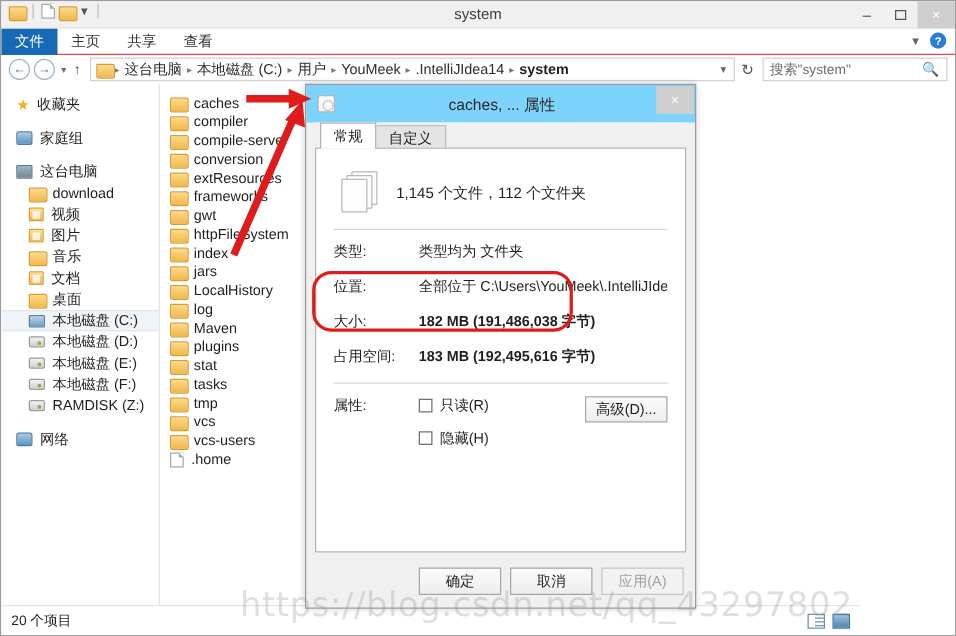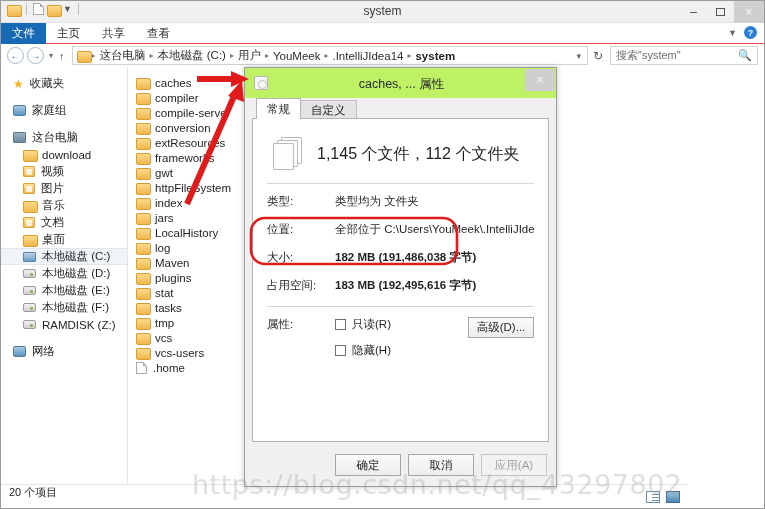--- a/index.html
+++ b/index.html
@@ -130,41 +130,41 @@
   .ic-drive:after { content:""; position:absolute; right:2px; top:3px; width:3px; height:3px; background:#7fb43f; border-radius:50%; }
   .ic-drivec { width: 13px; height: 10px; background: linear-gradient(#bcd4e8,#6e9ec4); border: 1px solid #5b83a5; border-radius: 1px; }
   .ic-net { width: 13px; height: 11px; background: linear-gradient(#a6cbe6,#5b95c4); border-radius: 2px; border: 1px solid #55799a; }
   .ic-media { width: 12px; height: 11px; background: linear-gradient(#ffdf9a,#eeb94f); border: 1px solid #d5a33c; border-radius: 1px; position: relative;}
   .ic-media:after { content:""; position:absolute; left:2px; top:2px; width:6px; height:6px; background:#ffffff; opacity:.75; }
 
   
   .statusbar {
     position: absolute; left: 0; bottom: 0; width: 687px; height: 24px;
     border-top: 1px solid #e4e4e4; background: #ffffff;
-    display: flex; padding: 0 8px;
+    display: flex; align-items: center; padding: 0 8px;
   }
   .statusbar .count { font-size: 11px; color: #1f1f1f; }
   .viewicons { margin-left: auto; display: flex; gap: 6px; align-items: center; }
   .vi { width: 14px; height: 12px; }
   .vi.details { background: #fff; border: 1px solid #6f8fa8; position: relative; }
   .vi.details:after {
     content:""; position:absolute; left:5px; top:2px; width:7px; height:1px;
     box-shadow: 0 0 0 0 #6f8fa8, 0 3px 0 0 #6f8fa8, 0 6px 0 0 #6f8fa8; background:#6f8fa8;
   }
   .vi.large { background: linear-gradient(#9cc4e0,#4e86b5); border: 1px solid #3f6f99; }
 
   
   .dialog {
     position: absolute; left: 243px; top: 66px; width: 313px; height: 420px;
     background: #f0f0f0; border: 1px solid #9b9b9b;
     box-shadow: 0 0 6px rgba(0,0,0,.22);
   }
   .dlg-title {
     height: 30px; position: relative; display: flex; align-items: center;
-    background: #bef264;
+    background: #7dd3fc;
   }
   .dlg-icon {
     width: 14px; height: 14px; margin-left: 9px; border: 1px solid #b4b4b4; border-radius: 2px;
     background: #f7f7f7; position: relative; flex: 0 0 auto;
   }
   .dlg-icon:after {
     content:""; position:absolute; left:3px; top:3px; width:7px; height:7px;
     border: 1px solid #c3c3c3; border-radius: 50%;
   }
   .dlg-title-text {
@@ -194,21 +194,21 @@
   }
   .dlg-head { display: flex; align-items: center; gap: 14px; height: 46px; }
   .stackicon { width: 30px; height: 34px; position: relative; flex: 0 0 auto; margin-left: 6px; }
   .stackicon i {
     position: absolute; width: 21px; height: 27px; background: #fdfdfd;
     border: 1px solid #b9b9b9; border-radius: 1px; display: block;
   }
   .stackicon i:nth-child(1) { left: 8px; top: 0; }
   .stackicon i:nth-child(2) { left: 4px; top: 3px; }
   .stackicon i:nth-child(3) { left: 0px; top: 6px; }
-  .headtext { font-size: 16px; color: #1f1f1f; }
+  .headtext { font-size: 12px; color: #1f1f1f; }
   hr.rule { border: none; border-top: 1px solid #d6d6d6; margin: 6px 0 10px 0; }
   .prow { display: flex; align-items: flex-start; margin-bottom: 13px; }
   .plabel { width: 68px; font-size: 11.5px; color: #1f1f1f; flex: 0 0 auto; }
   .pvalue { font-size: 11.5px; color: #1f1f1f; white-space: nowrap; overflow: hidden; }
   .pvalue.bold { font-weight: bold; }
   .attrs { display: flex; align-items: flex-start; margin-top: 4px; }
   .attrcol { flex: 1; }
   .cbrow { display: flex; align-items: center; gap: 6px; margin-bottom: 11px; font-size: 11.5px; color: #1f1f1f; }
   .cbox { width: 11px; height: 11px; border: 1px solid #6f6f6f; background: #fff; flex: 0 0 auto; }
   .advbtn {

